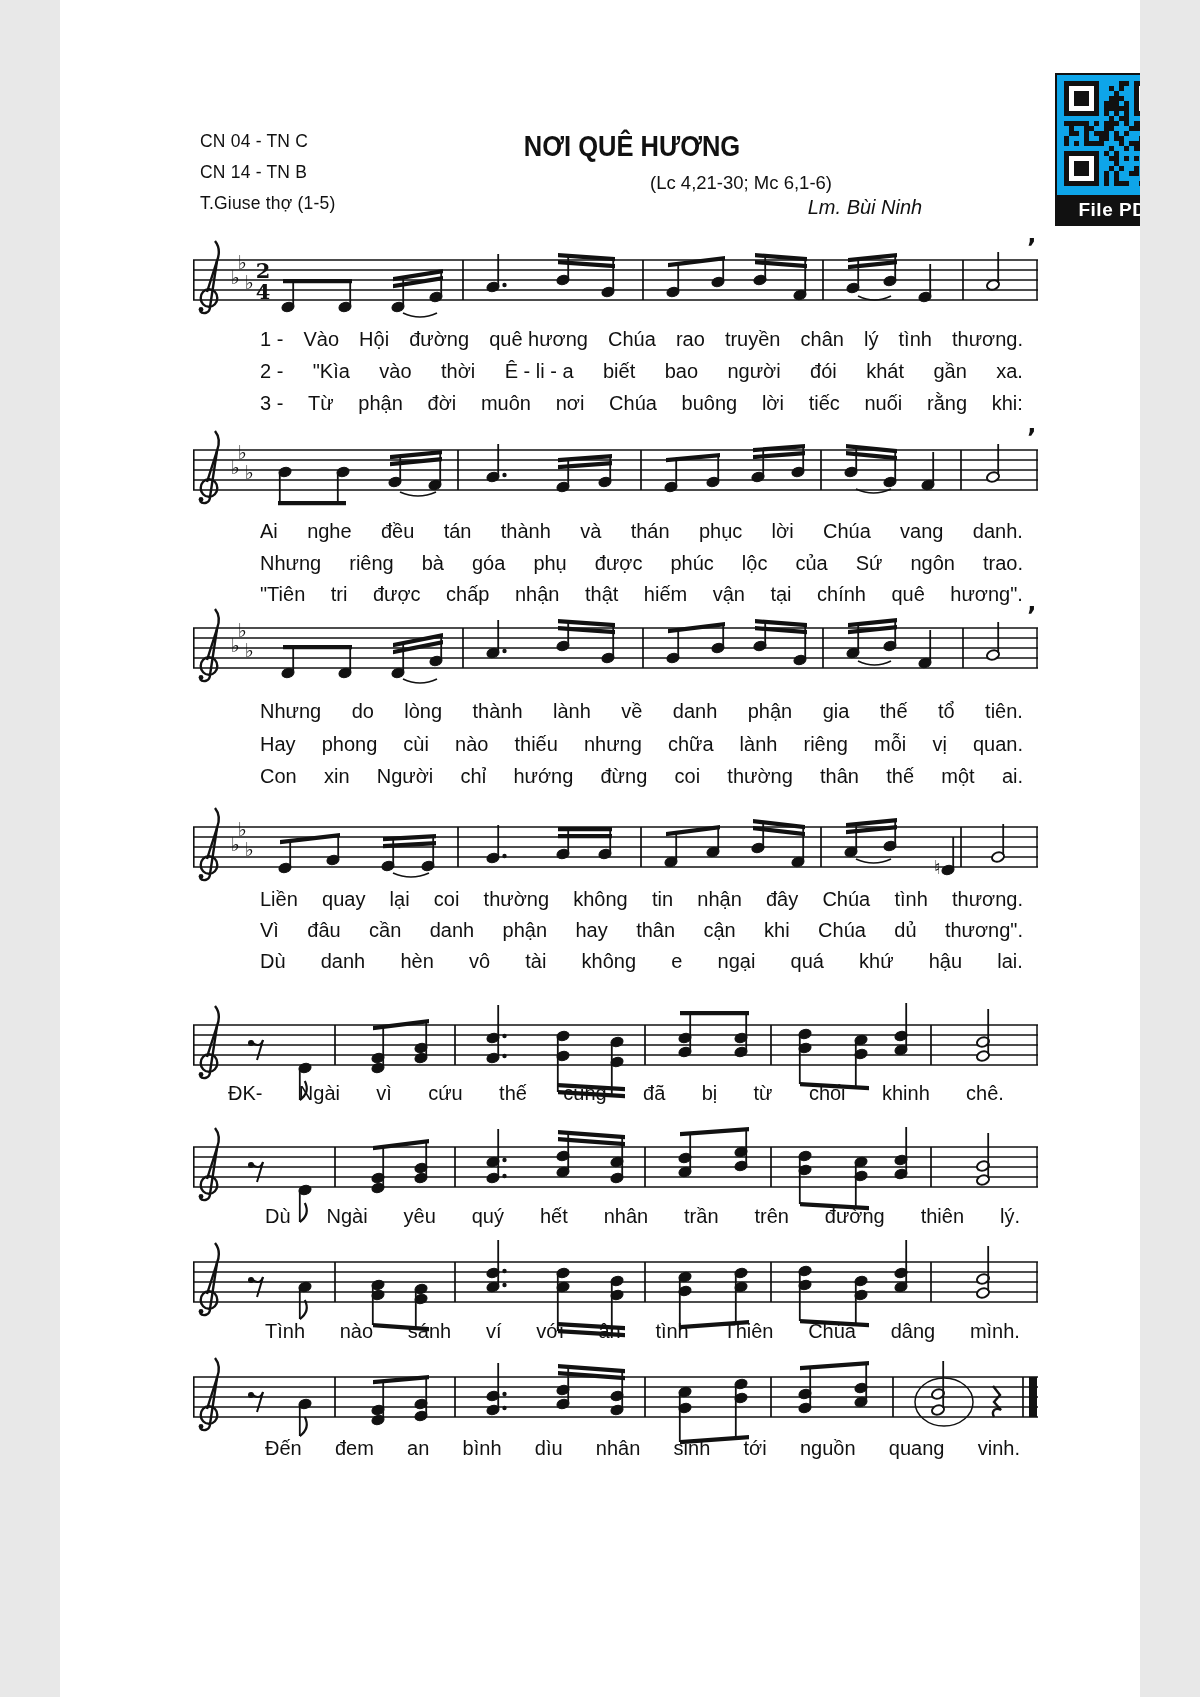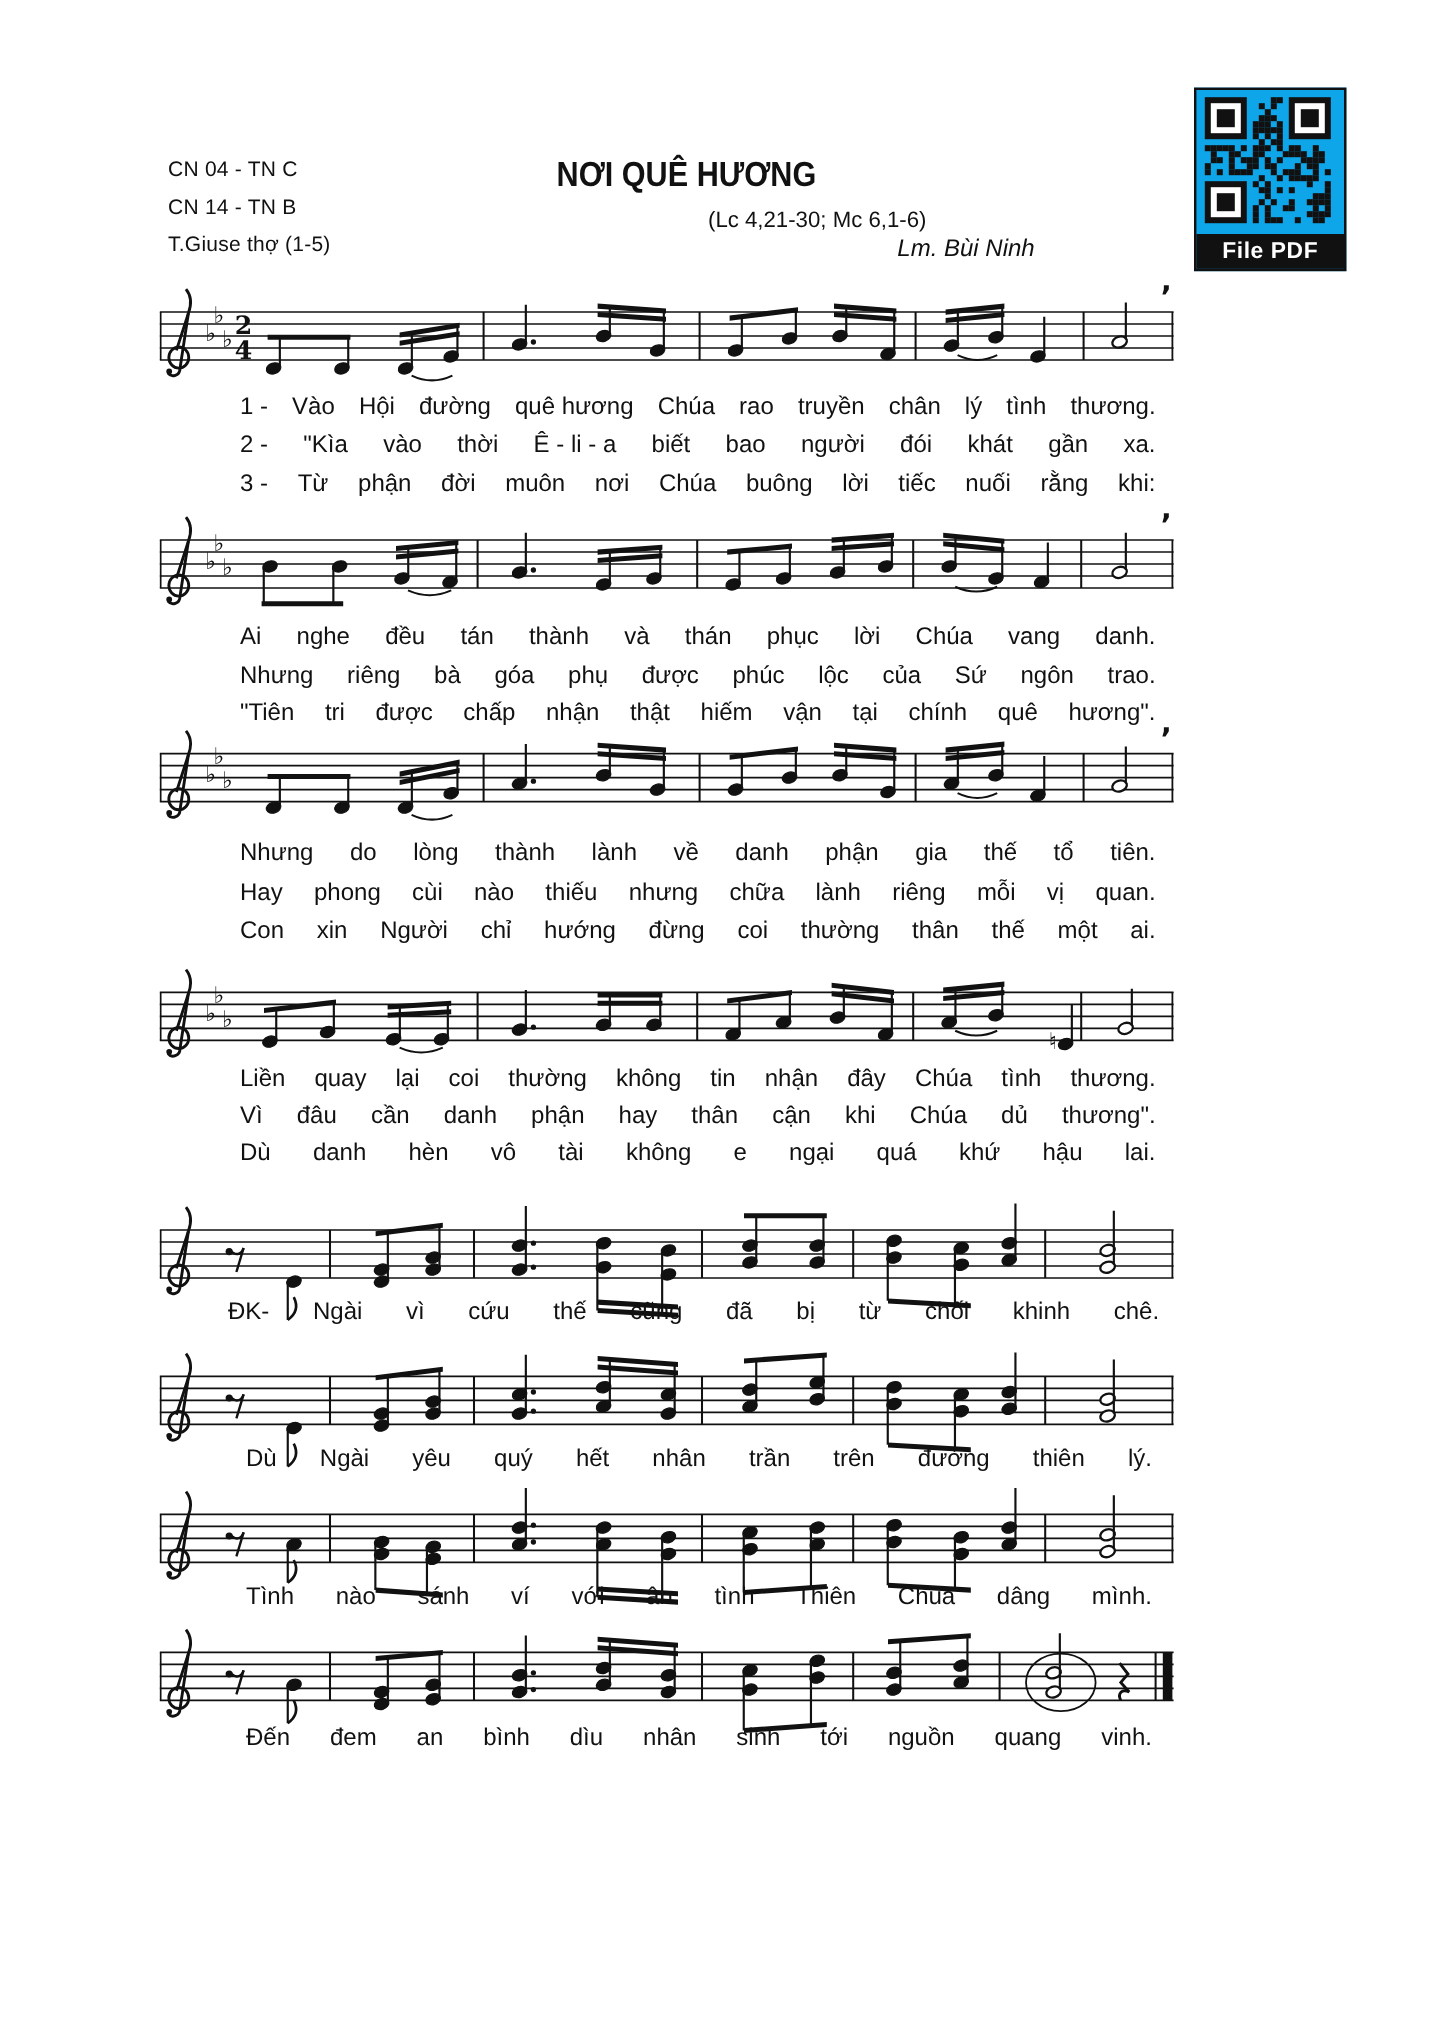--- a/index.html
+++ b/index.html
@@ -1,16 +1,16 @@
 <!DOCTYPE html>
 <html><head>
 <meta charset="utf-8">
 <style>
   html,body{margin:0;padding:0;background:#e8e8e8;}
-  .page{position:relative;width:1200px;height:1697px;background:#ffffff;
+  .page{position:relative;width:1080px;height:1697px;background:#ffffff;
         font-family:"Liberation Sans",sans-serif;color:#111;overflow:hidden;margin:0 auto;}
   .refs{position:absolute;left:140px;top:126px;font-size:17.5px;line-height:31px;letter-spacing:.2px;}
   .title{position:absolute;left:372px;top:130px;width:400px;text-align:center;
          font-weight:bold;font-size:29px;letter-spacing:0px;transform:scaleX(.88);transform-origin:50% 50%;}
   .scripture{position:absolute;left:372px;top:172px;width:400px;text-align:right;font-size:18.5px;}
   .composer{position:absolute;left:705px;top:196px;width:200px;text-align:center;
             font-style:italic;font-size:20px;}
   .qr{position:absolute;left:995px;top:73px;width:127px;border:2.5px solid #111;background:#0ea5e9;box-sizing:border-box;}
   .qr svg{display:block;margin:4px auto 2px auto;}
   .qr-label{background:#111;color:#fff;font-weight:bold;font-size:19px;text-align:center;
@@ -878,21 +878,21 @@
         <span>vô</span>
         <span>tài</span>
         <span>không</span>
         <span>e</span>
         <span>ngại</span>
         <span>quá</span>
         <span>khứ</span>
         <span>hậu</span>
         <span>lai.</span>
       </div>
-      <div class="lyric-row" style="top: 1082px; left: 190px; width: 776px;">
+      <div class="lyric-row" style="top: 1082px; left: 168px; width: 776px;">
         <span>ĐK-</span>
         <span>Ngài</span>
         <span>vì</span>
         <span>cứu</span>
         <span>thế</span>
         <span>cũng</span>
         <span>đã</span>
         <span>bị</span>
         <span>từ</span>
         <span>chối</span>

